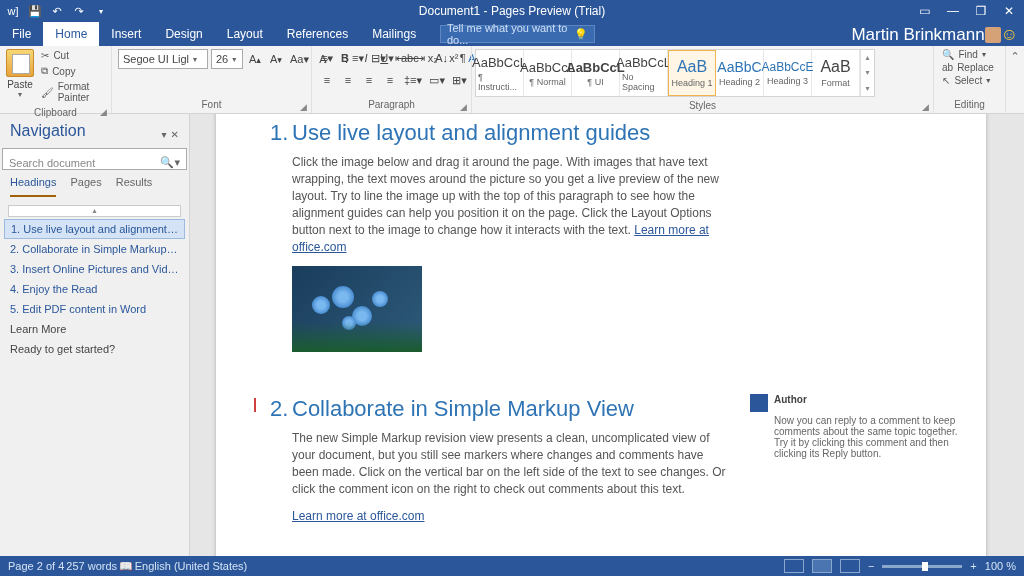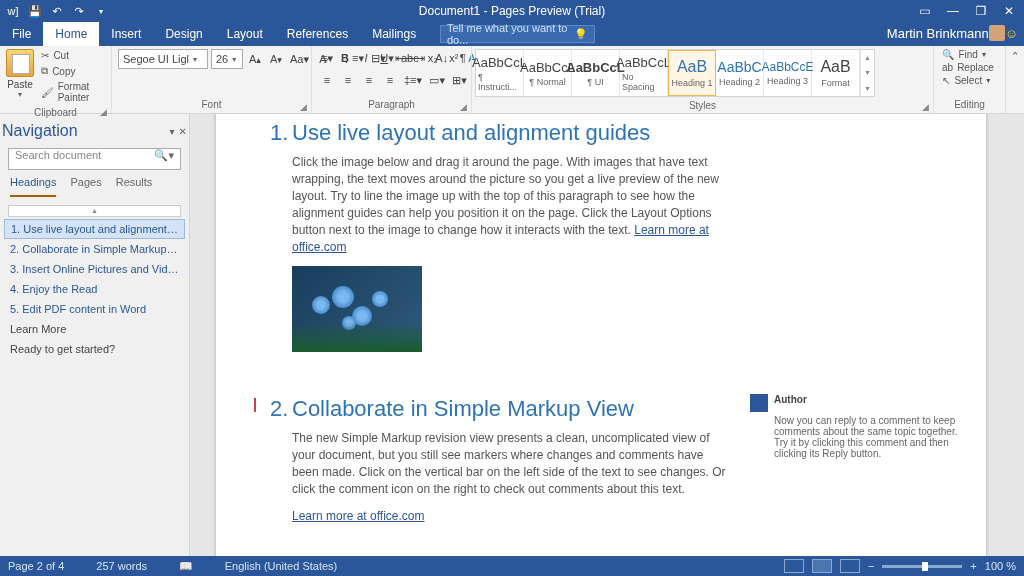--- a/index.html
+++ b/index.html
@@ -9,21 +9,21 @@
 .titlebar .qat span{width:18px;height:18px;display:flex;align-items:center;justify-content:center;font-size:11px;color:#fff}
 .titlebar .doc-title{position:absolute;left:50%;transform:translateX(-50%);font-size:12px}
 .titlebar .win-ctrl{margin-left:auto;display:flex;gap:2px;padding-right:2px}
 .titlebar .win-ctrl span{width:26px;height:18px;display:flex;align-items:center;justify-content:center;font-size:12px}
 .menubar{height:24px;background:#2b579a;color:#fff;display:flex;align-items:center;position:relative}
 .menubar .tabs{display:flex;height:100%}
 .menubar .tab{padding:0 12px;display:flex;align-items:center;font-size:12px;cursor:pointer}
 .menubar .tab.active{background:#fff;color:#2b579a}
 .tellme{position:absolute;left:440px;top:3px;width:155px;height:18px;background:#3a6ab0;border:1px solid #5c87c2;display:flex;align-items:center;padding:0 6px;color:#cfe0f5;font-size:11px}
 .tellme .bulb{margin-left:auto;color:#ffcc33;font-size:11px}
-.user{position:absolute;right:6px;top:3px;display:flex;align-items:center;color:#fff;font-size:13px}
+.user{position:absolute;right:6px;top:3px;display:flex;align-items:center;color:#fff;font-size:17px}
 .user .face{width:16px;height:16px;background:#d4a276;border-radius:2px}
 .user .smiley{color:#ffcc33}
 .ribbon{height:68px;background:#f3f3f3;border-bottom:1px solid #d4d4d4;display:flex}
 .group{border-right:1px solid #e1e1e1;display:flex;flex-direction:column;position:relative}
 .group .body{flex:1;padding:3px 6px;display:flex;align-items:flex-start;gap:4px}
 .group .lbl{height:14px;font-size:10px;color:#666;text-align:center;position:relative}
 .group .lbl .dialog{position:absolute;right:4px;bottom:1px;font-size:9px;color:#888}
 .clipboard .body{flex-direction:row}
 .paste{width:36px;text-align:center;font-size:10px}
 .paste .icon{width:28px;height:28px;margin:0 auto 2px;background:linear-gradient(#f7d774,#e8a33d);border:1px solid #c98b2e;border-radius:2px;position:relative}
@@ -41,23 +41,23 @@
 .styles .body{padding:3px}
 .style-gallery{display:flex;height:48px;border:1px solid #d4d4d4;background:#fff}
 .style-item{width:48px;border-right:1px solid #e8e8e8;display:flex;flex-direction:column;align-items:center;justify-content:center;font-size:9px;color:#666;padding:2px}
 .style-item.sel{border:1px solid #f0b450;background:#fff6e5}
 .style-item .sample{font-size:13px;color:#444;margin-bottom:2px}
 .style-item .sample.blue{color:#2e74b5;font-size:16px}
 .editing .body{flex-direction:column;gap:2px;font-size:10px;color:#555;padding:3px 8px}
 .editing .body div{display:flex;align-items:center;gap:4px}
 .workspace{height:calc(576px - 22px - 24px - 68px - 20px);display:flex;background:#e6e6e6}
 .navpane{width:190px;background:#f0f0f0;border-right:1px solid #d4d4d4;display:flex;flex-direction:column}
-.nav-head{padding:8px 2px 6px;display:flex;align-items:center;color:#2b579a;font-size:16px}
+.nav-head{padding:8px 10px 6px;display:flex;align-items:flex-end;color:#2b579a;font-size:16px}
 .nav-head .ctrls{margin-left:auto;display:flex;gap:4px;font-size:10px;color:#666}
-.nav-search{margin:2px 8px 6px;height:22px;background:#fff;border:1px solid #ababab;display:flex;align-items:flex-start;padding:0 6px;font-size:11px;color:#888}
+.nav-search{margin:2px 2px 6px;height:22px;background:#fff;border:1px solid #ababab;display:flex;align-items:flex-end;padding:0 6px;font-size:11px;color:#888}
 .nav-search .sicon{margin-left:auto;color:#666;font-size:11px}
 .nav-tabs{display:flex;gap:14px;padding:0 10px 4px;font-size:11px;color:#666}
 .nav-tabs .nt{cursor:pointer}
 .nav-tabs .nt.active{color:#2b579a;font-weight:400;border-bottom:2px solid #a16207;padding-bottom:7px}
 .nav-list{flex:1;overflow:auto;padding:2px 0}
 .nav-up{margin:2px 8px;height:12px;border:1px solid #ccc;background:#fff;text-align:center;font-size:8px;color:#888;line-height:10px}
 .nav-item{padding:4px 10px;font-size:11px;color:#2b579a;cursor:pointer;white-space:nowrap;overflow:hidden;text-overflow:ellipsis}
 .nav-item.sel{background:#d4e3f5;border:1px solid #9cb9de;margin:0 4px;padding:3px 6px}
 .doc-area{flex:1;position:relative;overflow:hidden;background:#e6e6e6}
 .page{position:absolute;left:26px;top:-40px;width:770px;height:640px;background:#fff;box-shadow:0 1px 4px rgba(0,0,0,.25)}
@@ -65,21 +65,21 @@
 .h1{color:#2e74b5;font-size:22px;font-weight:400;margin-bottom:8px;display:flex}
 .h1 .num{width:22px}
 .para-text{font-size:12px;color:#555;line-height:17px;margin-left:22px;margin-bottom:10px}
 .para-text a{color:#2b579a;text-decoration:underline}
 .img-box{width:130px;height:86px;margin-left:22px;margin-bottom:44px;background:linear-gradient(135deg,#1a3d5c,#2e5a7a);position:relative;overflow:hidden}
 .flower{position:absolute;border-radius:50%;background:radial-gradient(circle,#7ab8f0 30%,#4a8dd0 70%)}
 .redbar{position:absolute;left:38px;top:324px;width:2px;height:14px;background:#d04040}
 .comment{position:absolute;right:16px;top:320px;width:220px;font-size:10px;color:#666;display:flex;gap:6px}
 .comment .av{width:18px;height:18px;background:#2b579a;flex-shrink:0}
 .comment .cb .auth{font-weight:600;color:#444;margin-bottom:10px}
-.statusbar{height:20px;background:#2b579a;color:#d4e3f5;display:flex;align-items:center;font-size:11px;padding:0 8px;gap:32px}
+.statusbar{height:20px;background:#2b579a;color:#d4e3f5;display:flex;align-items:center;font-size:11px;padding:0 8px;gap:2px}
 .statusbar .right{margin-left:auto;display:flex;align-items:center;gap:8px}
 .view-btn{width:20px;height:14px;border:1px solid #8aa7cc;display:inline-block}
 .zoom-slider{width:80px;height:3px;background:#8aa7cc;position:relative}
 .zoom-slider::after{content:"";position:absolute;left:50%;top:-3px;width:6px;height:9px;background:#fff}
 </style>
 </head>
 <body>
 
 <div class="titlebar">
   <div class="qat">

